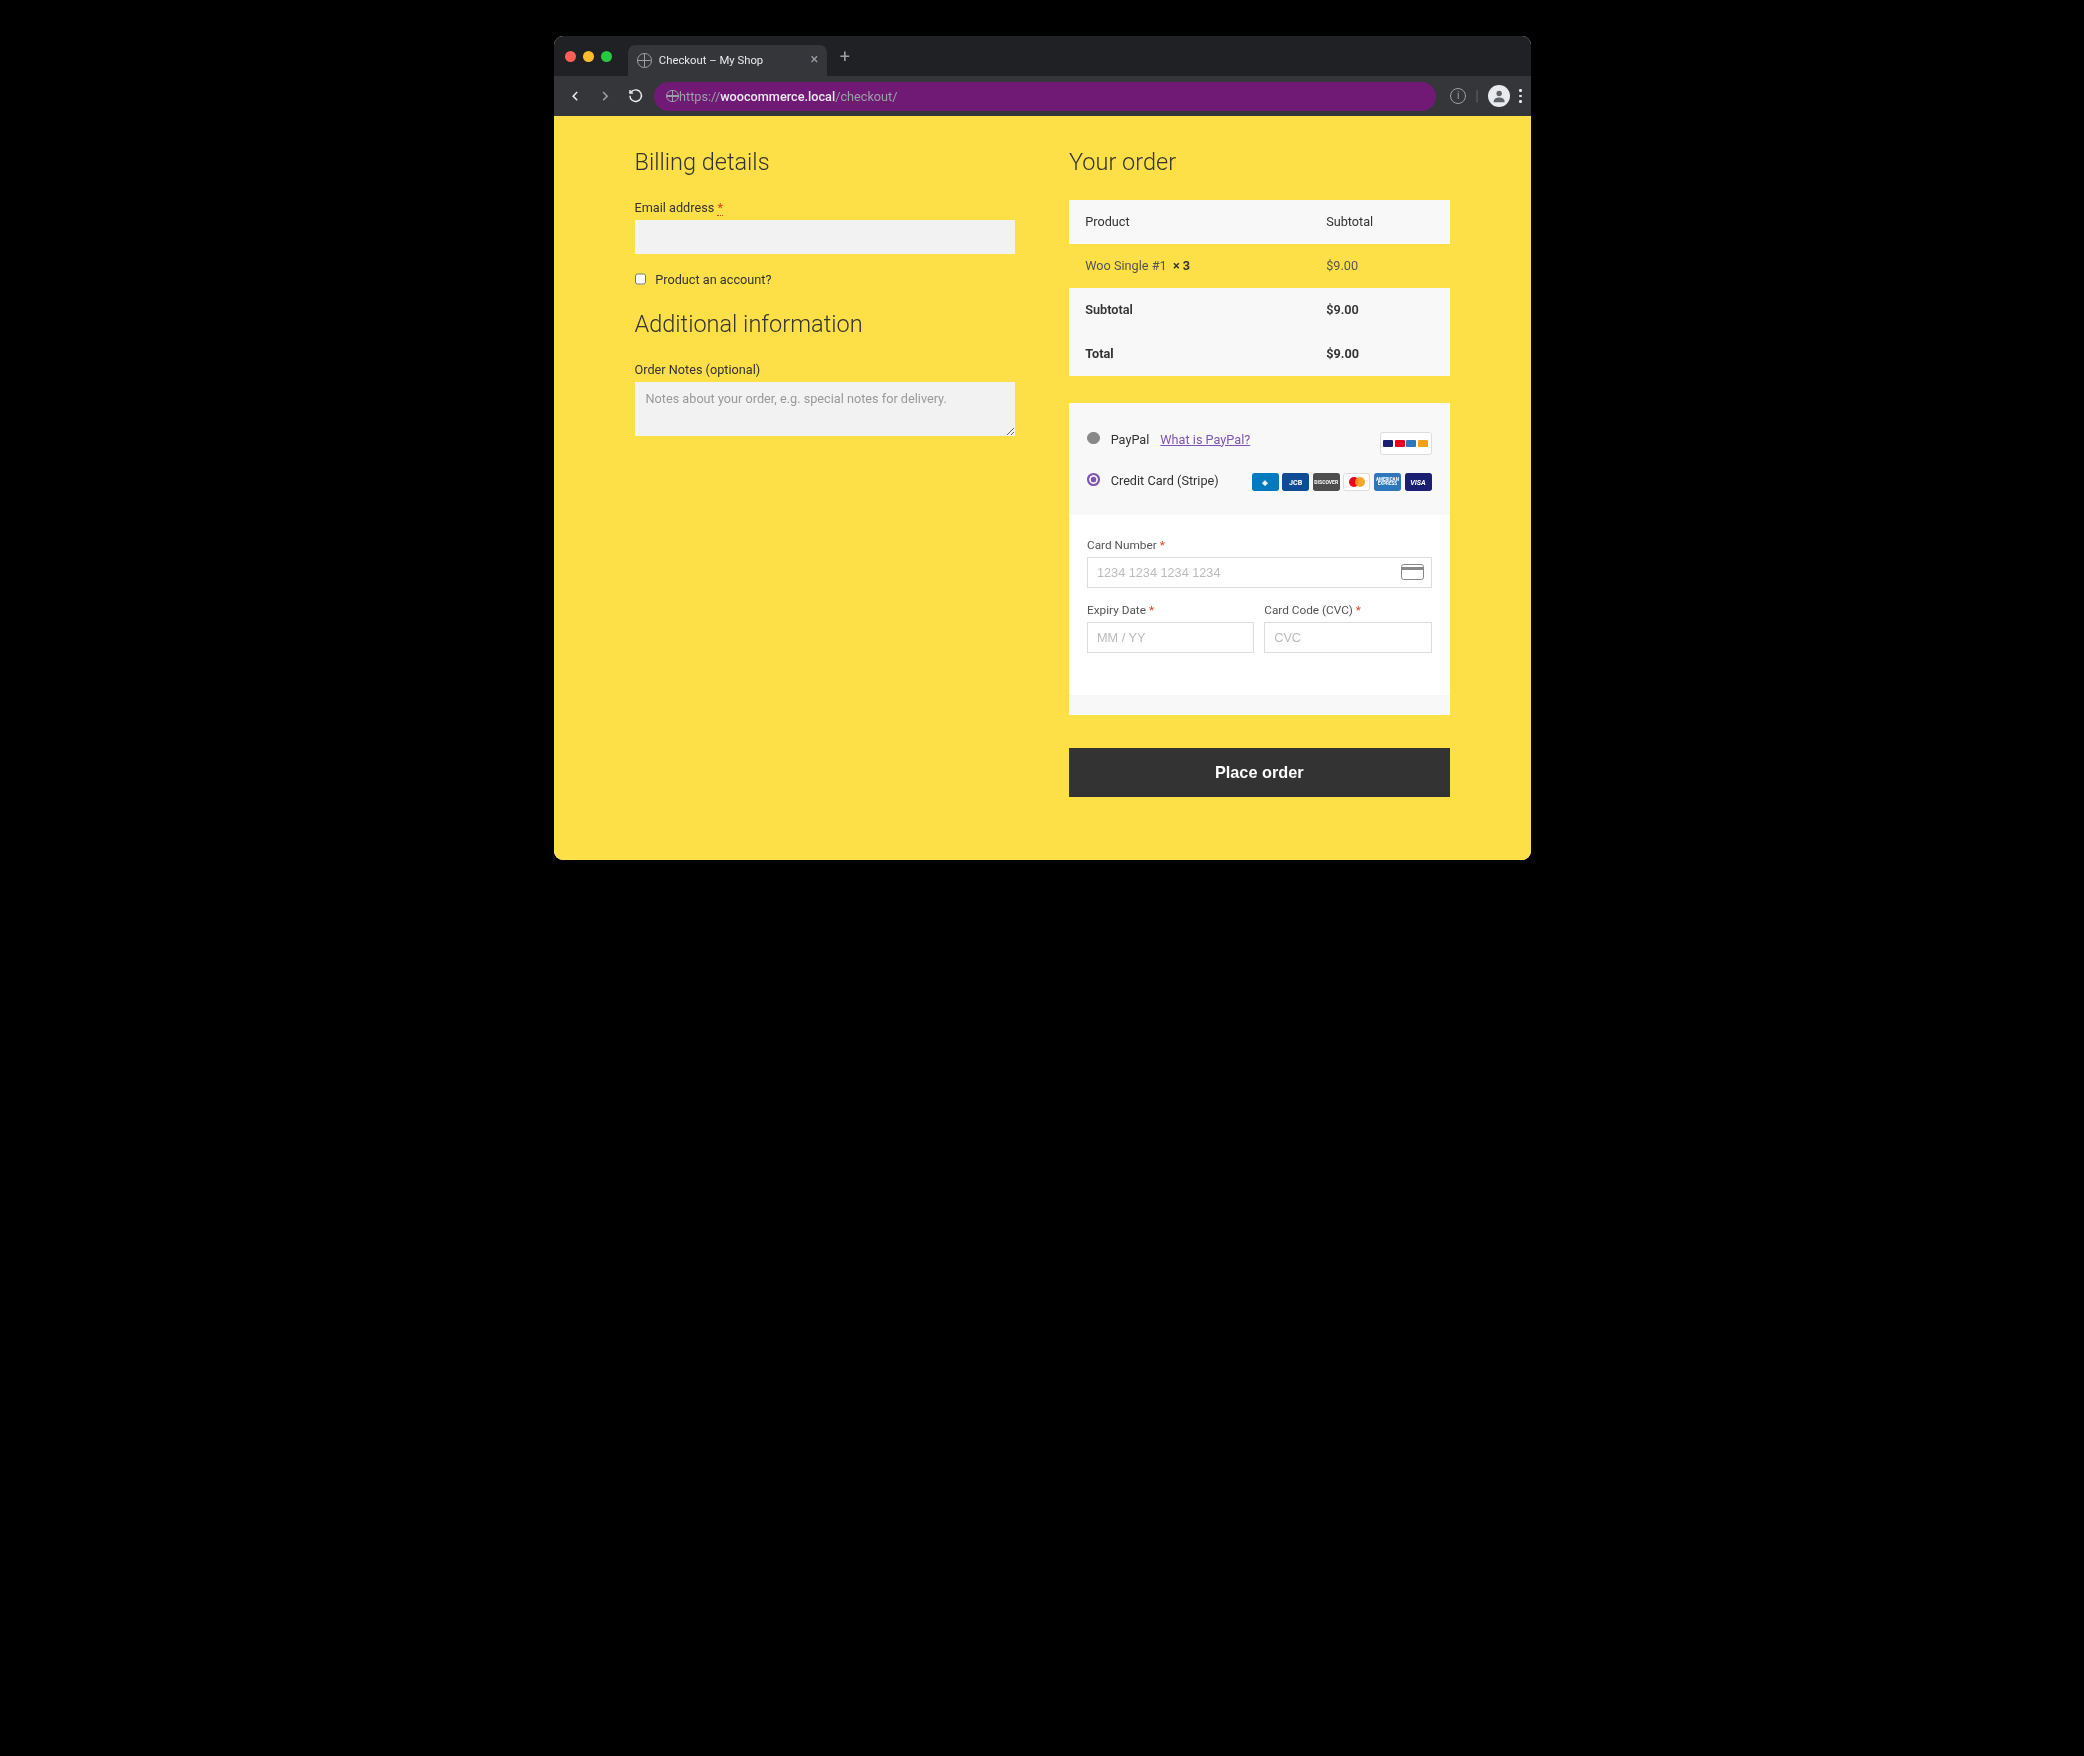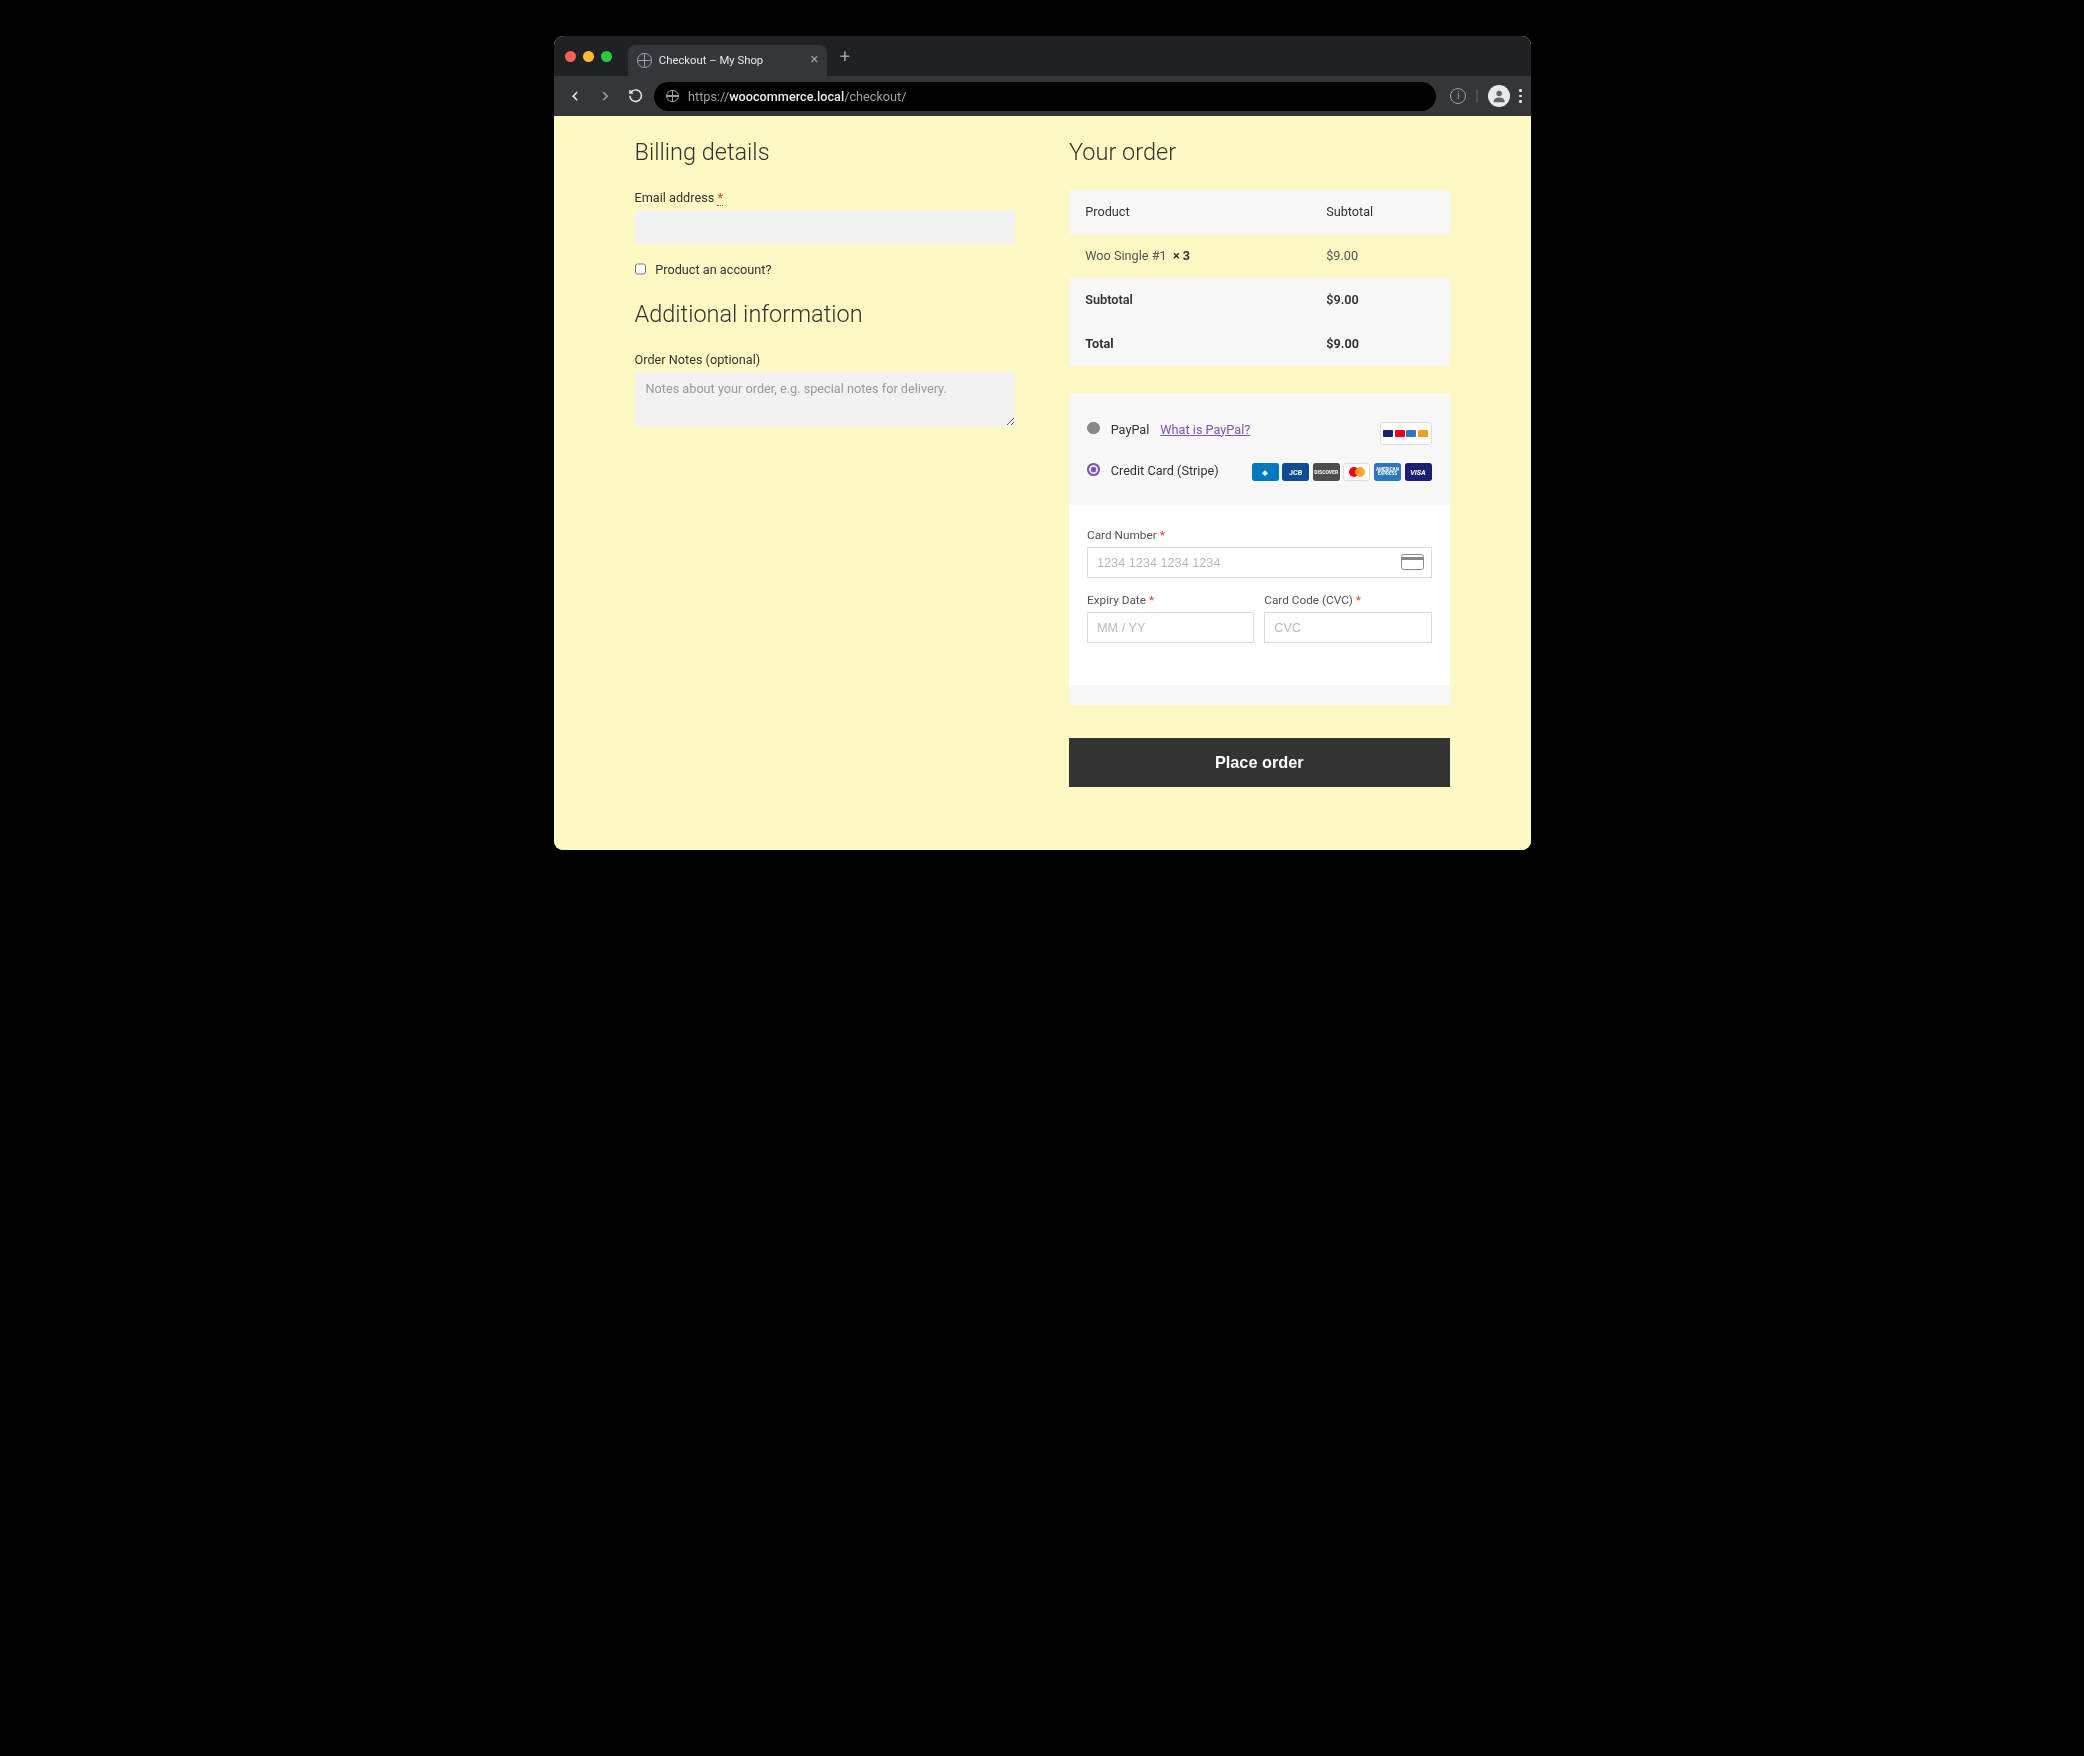--- a/index.html
+++ b/index.html
@@ -52,34 +52,34 @@
   .tab .fav::before{left:5.4px;top:-0.9px;width:1.4px;height:13.6px;border-radius:0.9px}
   .tab .fav::after{left:-0.9px;top:5.4px;width:13.6px;height:1.4px;border-radius:0.9px}
   .tab .close{margin-left:auto;color:#9aa0a6;font-size:14.5px;line-height:1}
   .newtab{color:#9aa0a6;font-size:18px;margin-left:12.7px}
   .toolbar{
     background:#35363a;height:40px;display:flex;align-items:center;padding:0 9px;gap:5.4px;
   }
   .nav-ic{width:25px;height:25px;display:flex;align-items:center;justify-content:center;color:#9aa0a6;border-radius:50%}
   .nav-ic.active{color:#e8eaed}
   .omnibox{
-    flex:1;background:#000000;border-radius:18px;height:29px;display:flex;align-items:center;
-    padding:0 12.7px;color:#9aa0a6;font-size:12.7px;gap:9px;
+    flex:1;background:#701a75;border-radius:18px;height:29px;display:flex;align-items:center;
+    padding:0 12.7px;color:#9aa0a6;font-size:12.7px;
   }
   .omnibox .lock{width:12.7px;height:12.7px;border:1.4px solid #9aa0a6;border-radius:50%;position:relative}
   .omnibox .lock::before{content:"";position:absolute;width:1.4px;height:11px;background:#9aa0a6;left:4.5px;top:0}
   .omnibox .lock::after{content:"";position:absolute;width:11px;height:1.4px;background:#9aa0a6;left:0;top:4.5px}
   .omnibox .url b{color:#e8eaed;font-weight:500}
   .right-icons{display:flex;align-items:center;gap:9px;color:#9aa0a6;margin-left:9px}
   .avatar{width:22px;height:22px;background:#e8eaed;border-radius:50%;display:flex;align-items:center;justify-content:center}
   .dots3{display:flex;flex-direction:column;gap:2.7px}
   .dots3 span{width:2.7px;height:2.7px;background:#e8eaed;border-radius:50%}
 
   
-  .page{background:#fef9c3;padding:22px 81px 63px;color:#333}
+  .page{background:#fde047;padding:32px 81px 63px;color:#333}
   .cols{display:flex;gap:54px}
   .col{flex:1}
   h3.section{font-weight:300;font-size:23.5px;color:#333;margin-bottom:23.5px}
   .row{display:flex;gap:18px}
   .field{flex:1;margin-bottom:18px}
   .field label{display:block;font-size:12.7px;color:#333;margin-bottom:5.4px}
   .req{color:#e2401c;border-bottom:0.9px dotted #e2401c}
   .field input[type=text], .field input[type=email]{
     width:100%;background:#f2f2f2;border:0;height:34px;padding:0 11px;font-size:12.7px;
   }

